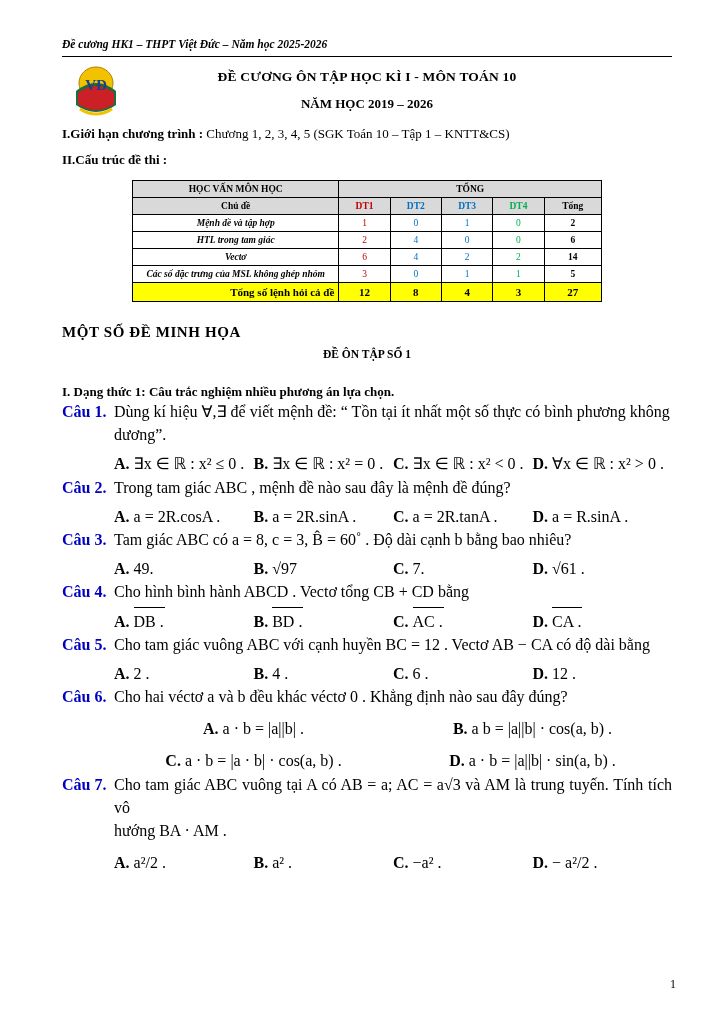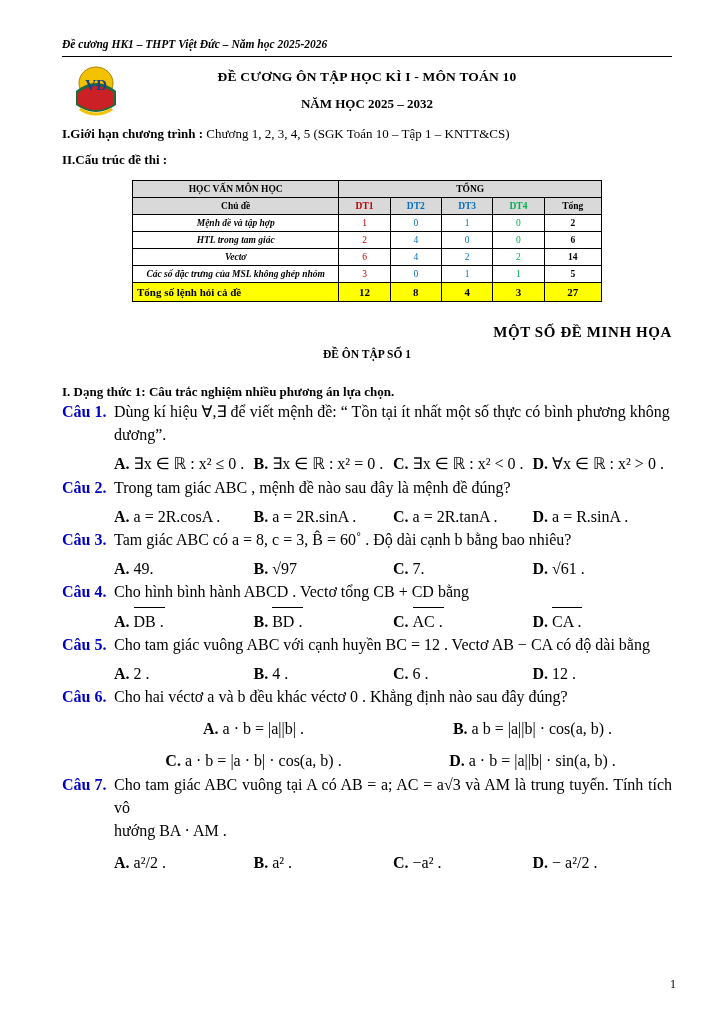--- a/index.html
+++ b/index.html
@@ -90,28 +90,28 @@
     font-weight: bold;
     background: #ffffff;
     font-size: 9.5px;
   }
   table.struct .tot { font-weight: bold; color: #000; }
   table.struct tr.total td {
     background: #ffff00;
     font-weight: bold;
     font-size: 11px;
   }
-  table.struct tr.total td.lbl { text-align: left; }
+  table.struct tr.total td.lbl { text-align: right; }
   table.struct td.dt1 { color: #c00000; }
   table.struct td.dt2 { color: #0070c0; }
   table.struct td.dt3 { color: #0070c0; }
   table.struct td.dt4 { color: #00b050; }
 
   .exam-title {
-    text-align: right;
+    text-align: left;
     font-weight: bold;
     font-size: 15px;
     margin-top: 22px;
     letter-spacing: 0.6px;
   }
   .exam-sub {
     text-align: center;
     font-weight: bold;
     font-size: 11.5px;
     margin-top: 7px;
@@ -171,21 +171,21 @@
   <div class="title-block">
     <svg class="logo" viewBox="0 0 52 56">
       <ellipse cx="26" cy="18" rx="17" ry="16" fill="#f2c200"></ellipse>
       <ellipse cx="26" cy="18" rx="17" ry="16" fill="none" stroke="#b08000" stroke-width="1"></ellipse>
       <path d="M6 26 Q26 10 46 26 L46 40 Q26 54 6 40 Z" fill="#1f6b3b"></path>
       <path d="M8 28 Q26 14 44 28 L44 39 Q26 51 8 39 Z" fill="#cc2027"></path>
       <text x="26" y="25" font-size="15" font-weight="bold" fill="#1b3f8b" text-anchor="middle" font-family="Liberation Serif, serif">VĐ</text>
       <path d="M10 44 Q26 54 42 44" stroke="#f2c200" stroke-width="3" fill="none"></path>
     </svg>
     <div class="doc-title">ĐỀ CƯƠNG ÔN TẬP HỌC KÌ I - MÔN TOÁN 10</div>
-    <div class="doc-subtitle">NĂM HỌC 2025 – 2032</div>
+    <div class="doc-subtitle">NĂM HỌC 2019 – 2026</div>
   </div>
 
   <div class="sec-line">
     <b>I.Giới hạn chương trình :</b>
     <span>Chương 1, 2, 3, 4, 5 (SGK Toán 10 – Tập 1 – KNTT&amp;CS)</span>
   </div>
 
   <div class="sec-line2">II.Cấu trúc đề thi :</div>
 
   <div class="tbl-wrap">

